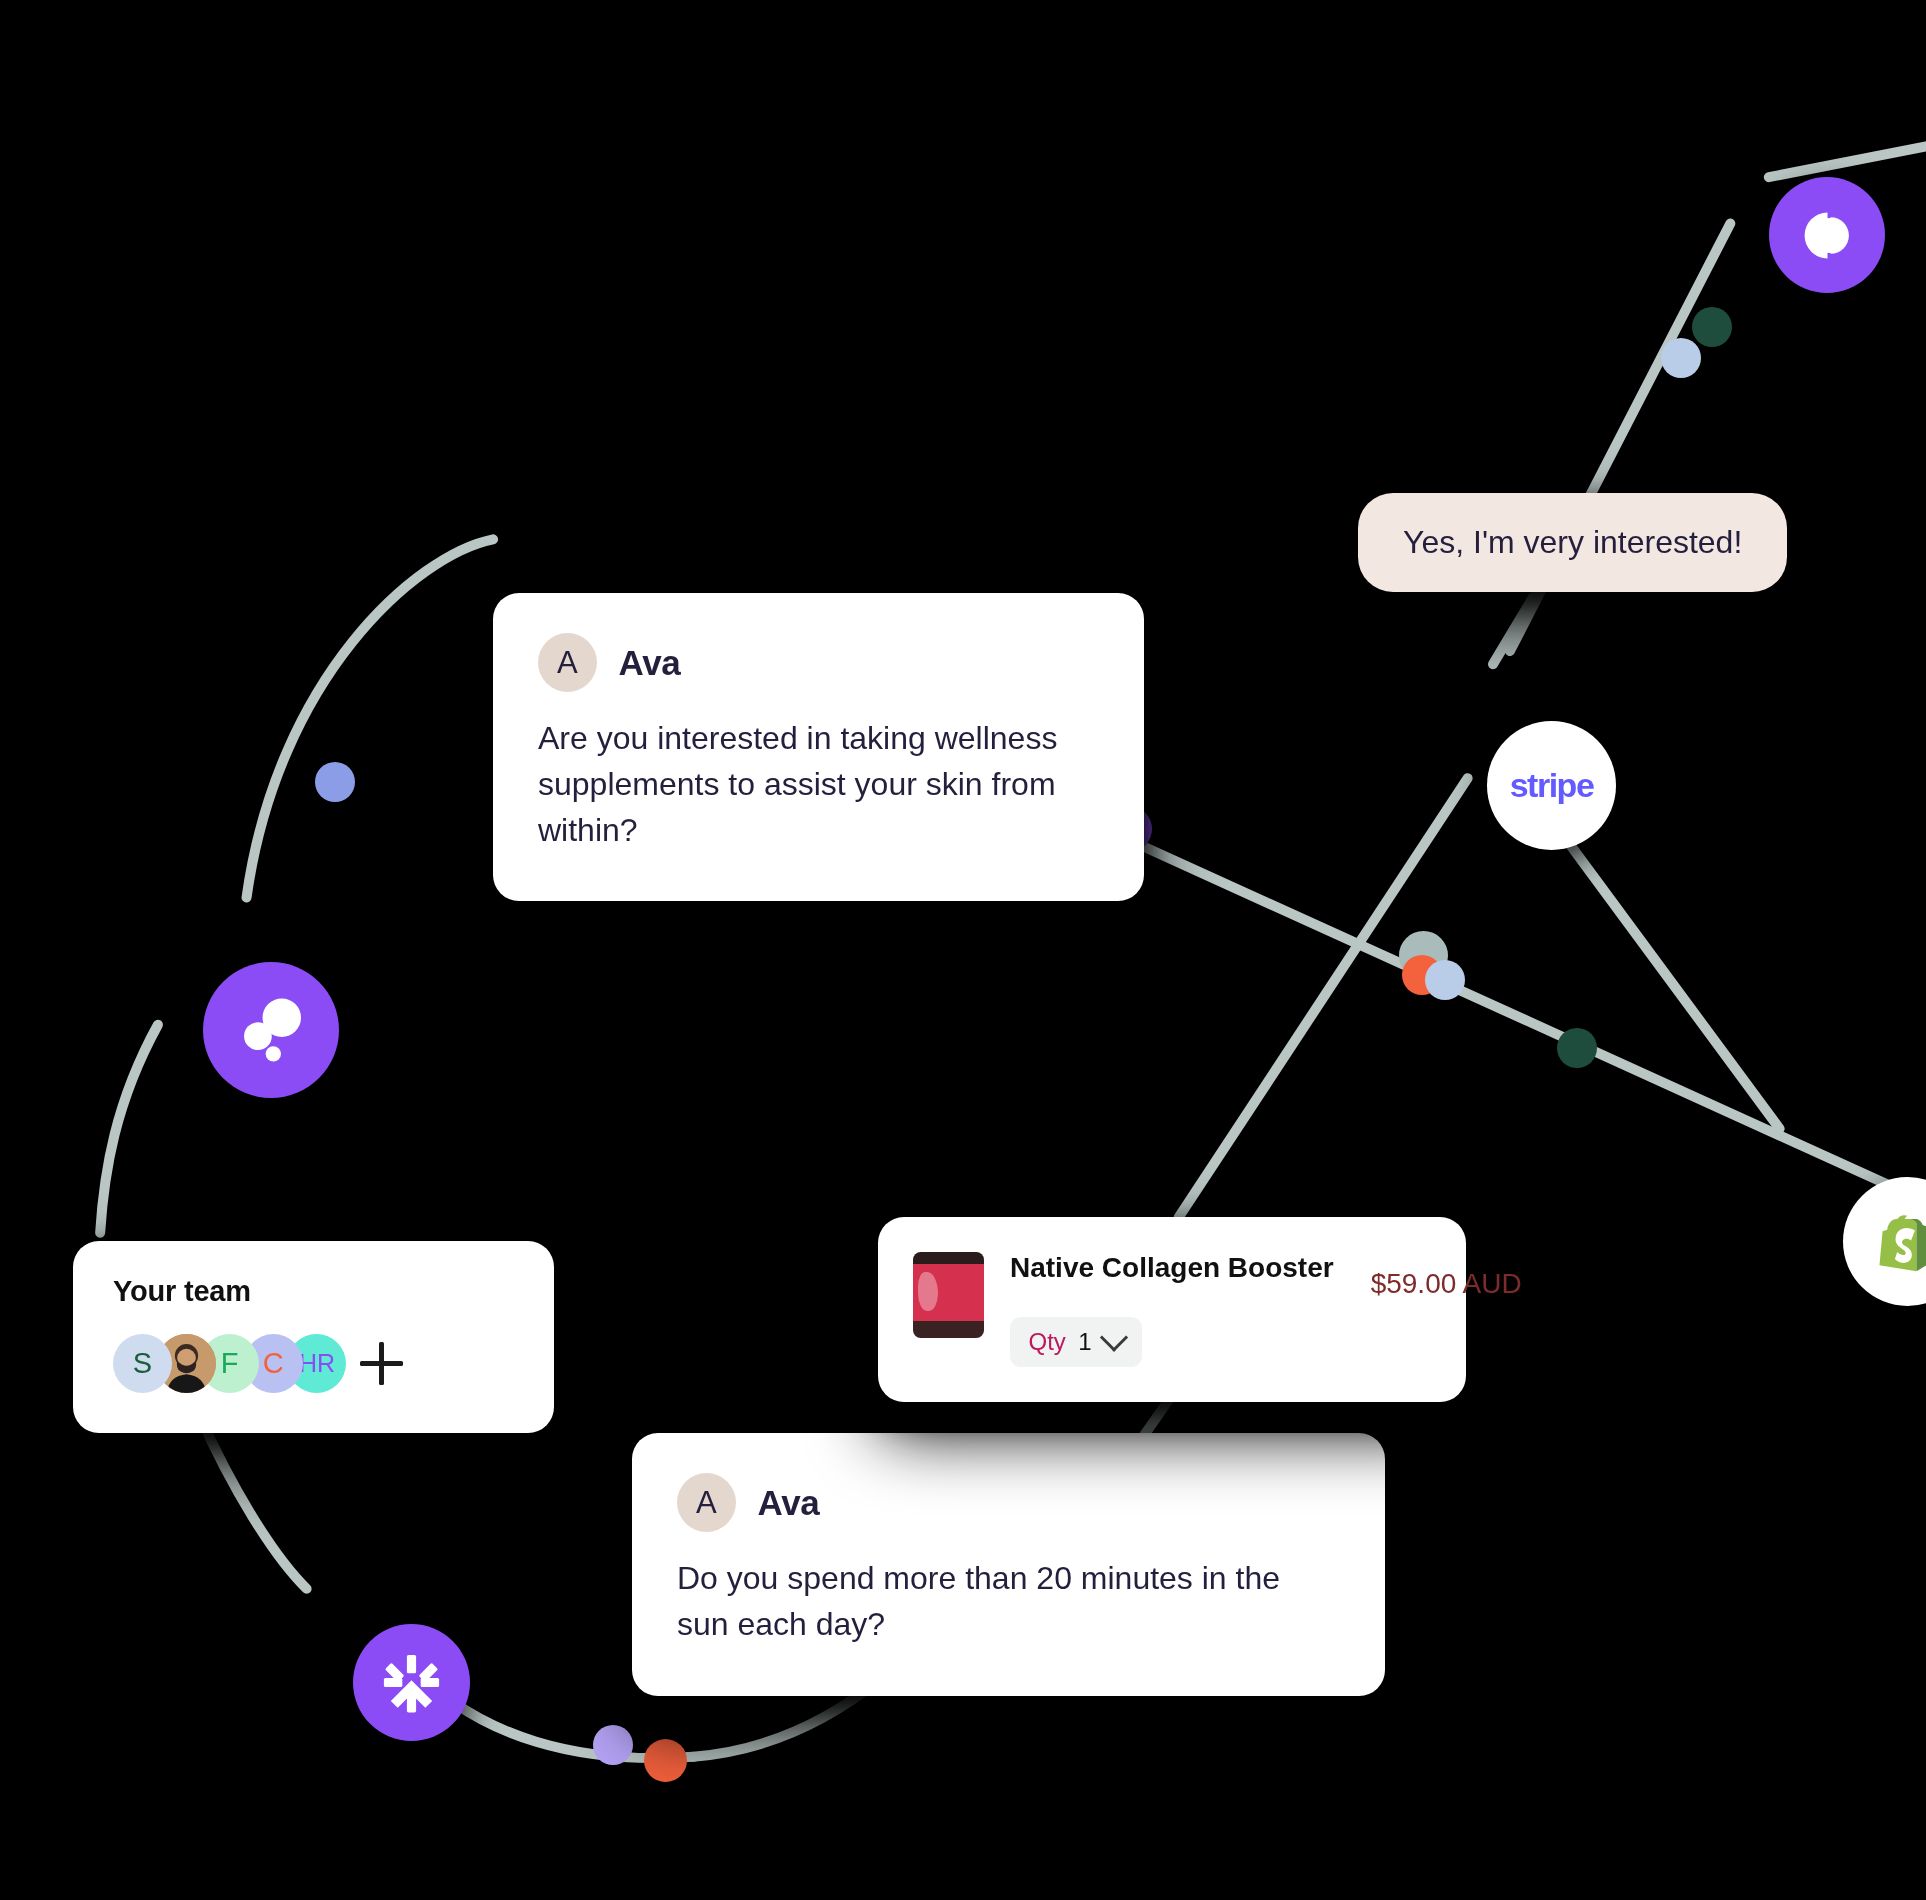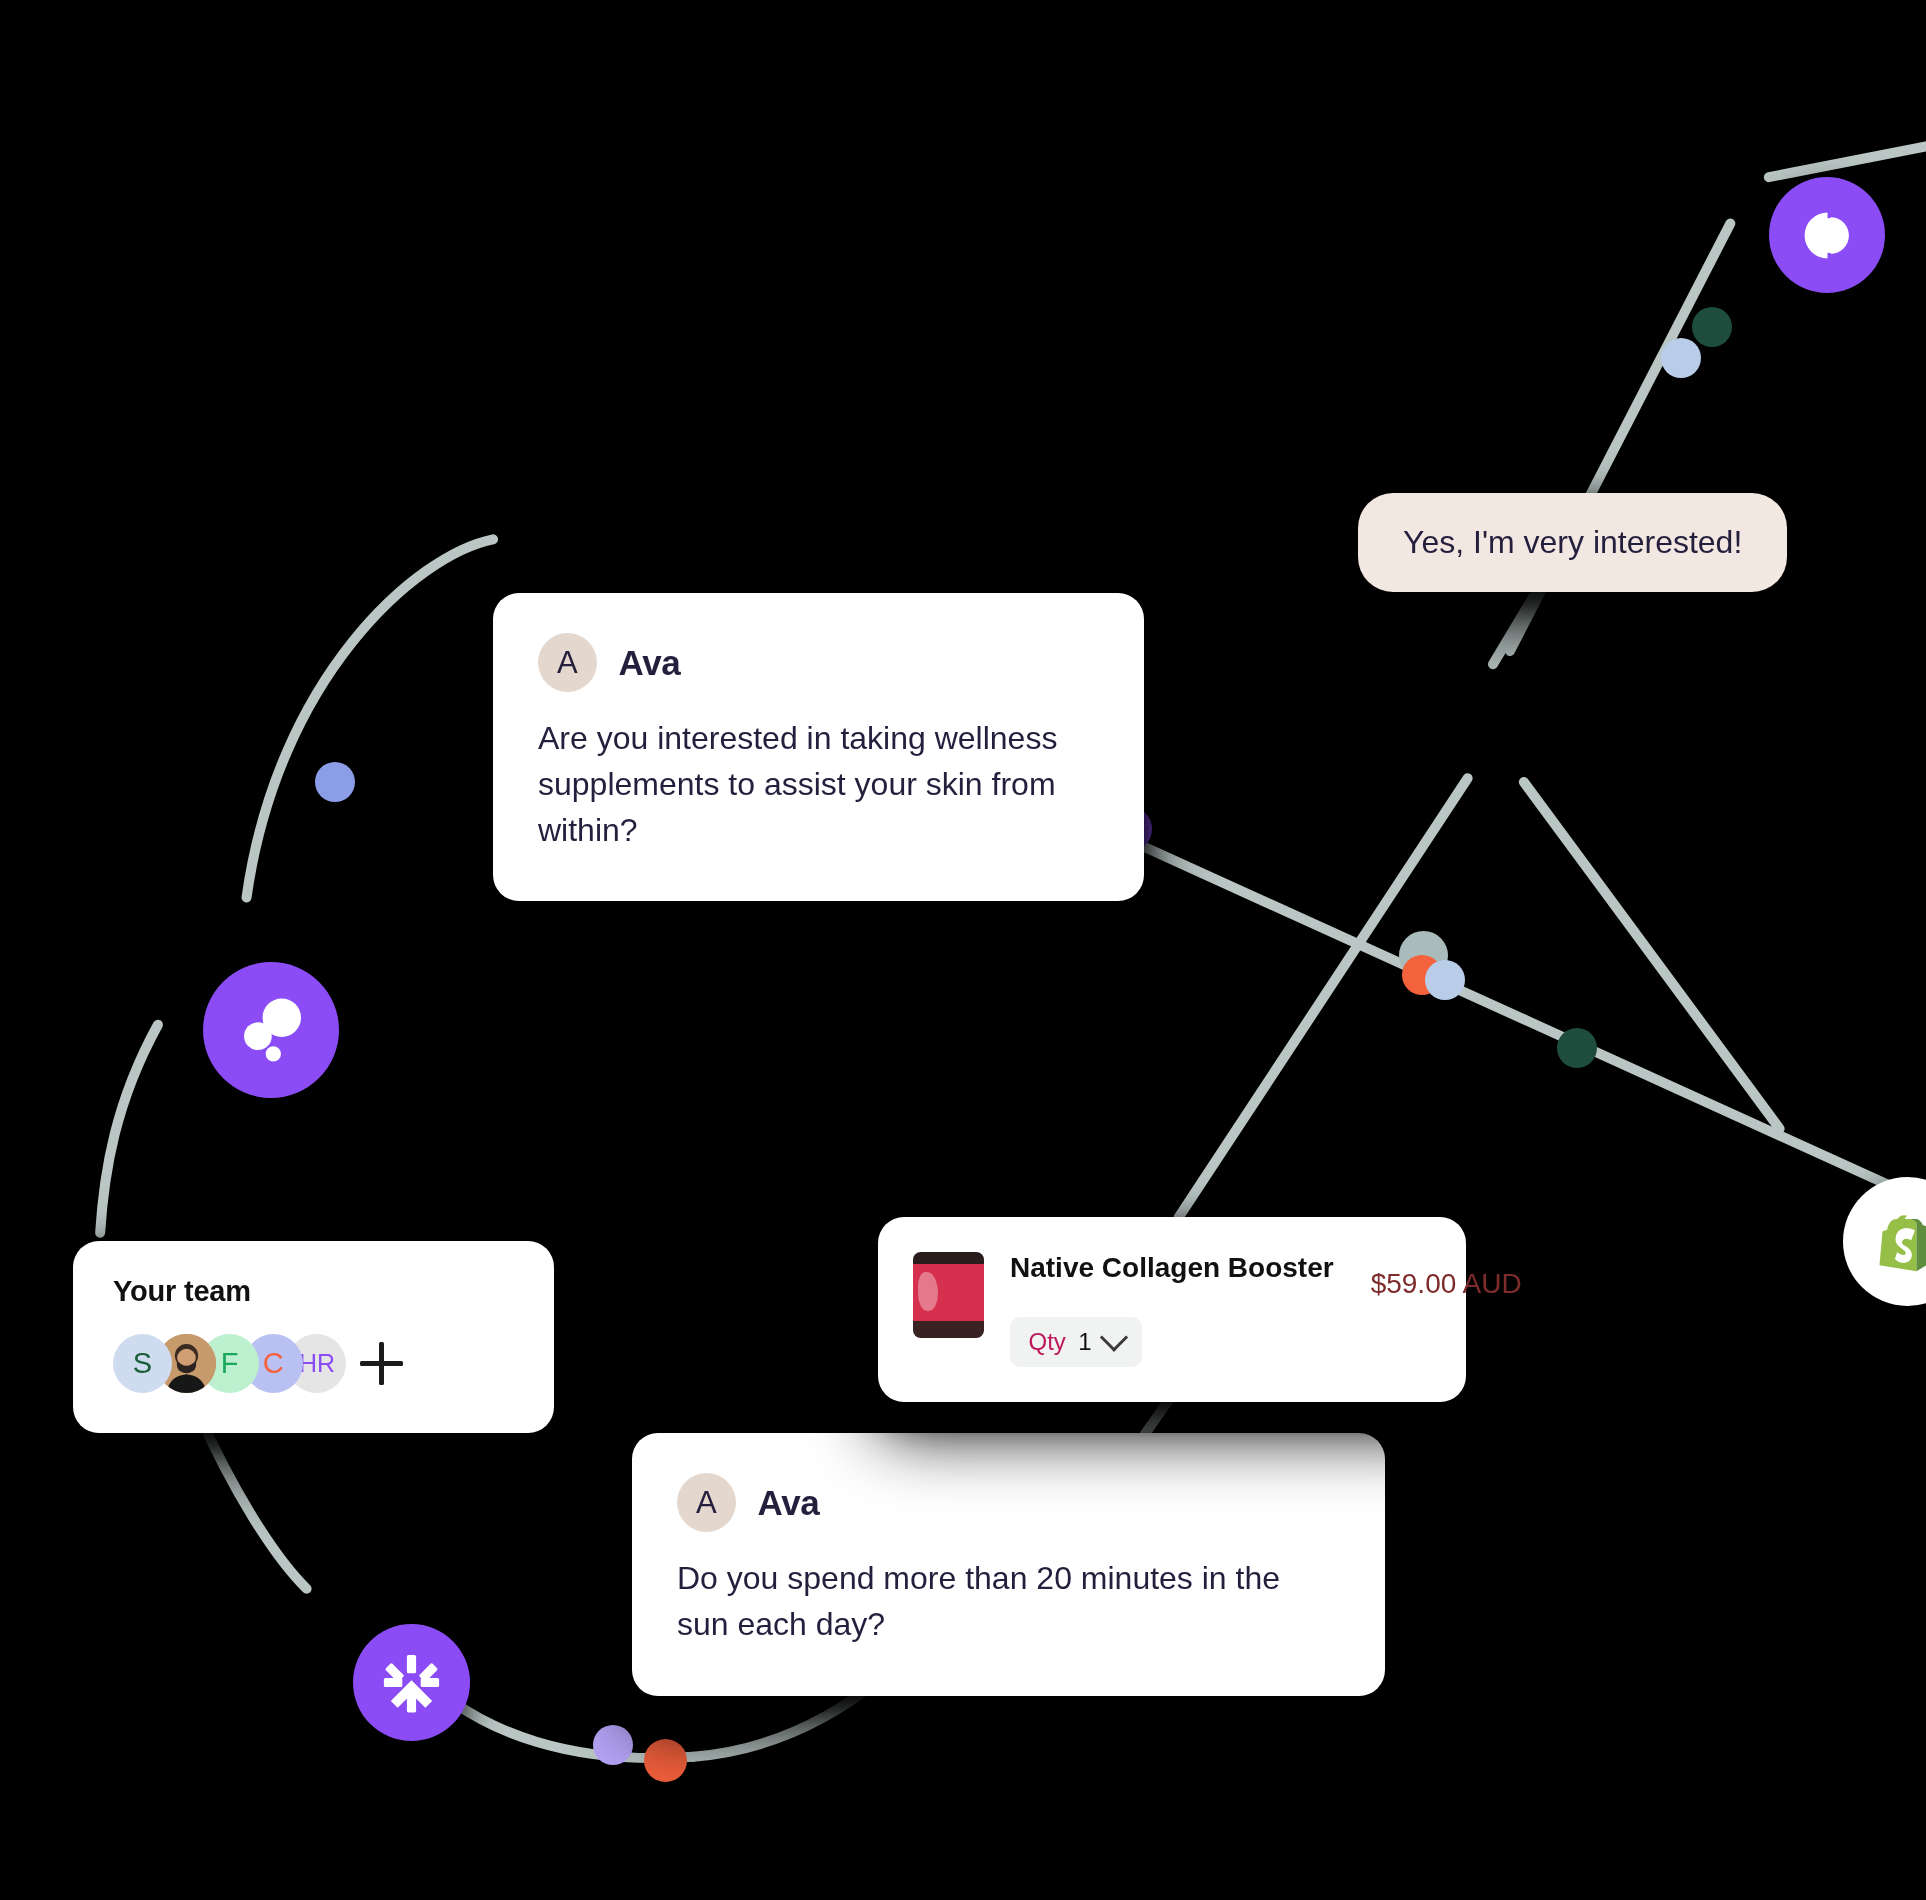--- a/index.html
+++ b/index.html
@@ -169,20 +169,23 @@
         <rect x="39" y="60" width="12" height="24" rx="2"></rect>
         <rect x="9" y="39" width="24" height="12" rx="2"></rect>
         <rect x="57" y="39" width="24" height="12" rx="2"></rect>
         <rect x="17" y="20" width="12" height="24" rx="2" transform="rotate(-45 23 32)"></rect>
         <rect x="61" y="20" width="12" height="24" rx="2" transform="rotate(45 67 32)"></rect>
         <path d="M45 42 L72 69 L63 78 L45 60 L27 78 L18 69 Z"></path>
       </g>
     </svg>
   </div>
 
+  <div class="node node-white" style="left:1487px;top:721px;width:129px;height:129px;">
+    <span class="stripe-word">stripe</span>
+  </div>
 
   <div class="node node-white" style="left:1843px;top:1177px;width:129px;height:129px;">
     <svg width="74" height="74" viewBox="0 0 96 96">
       <path d="M33 18 c-6 0-11 6-12 14 l-6 2 -4 44 48 8 V24 c-2-4-6-6-10-6 -4 0-12 0-16 0z" fill="#95bf47"></path>
       <path d="M59 18 c4 1 7 4 8 8 l6 2 6 46 -20 12 V24 c-1-3-4-5-9-6z" fill="#5e8e3e"></path>
       <path d="M33 20 c3-6 9-8 14-6 -3 2-5 7-5 13 l-9 2 c0-3 0-6 0-9z" fill="#95bf47"></path>
       <path d="M52 46 c-3-2-7-3-10-1 -3 2-2 6 2 8 5 3 9 6 9 12 0 7-6 11-13 10 -4-1-7-3-9-5 l3-9 c2 2 5 4 8 4 2 0 3-1 3-3 0-3-4-4-7-7 -4-3-7-7-6-13 1-8 8-13 16-12 4 0 7 2 9 3z" fill="#fff"></path>
     </svg>
   </div>
 
@@ -220,21 +223,21 @@
           <path d="M26 34 q12 14 24 0 q2 10 -4 14 q-8 5 -16 0 q-6-4 -4-14z" fill="#2c2220"></path>
           <path d="M12 76 q4-22 26-24 q22 2 26 24z" fill="#171717"></path>
         </svg>
       </div>
       <div class="team-av" style="background:#bdf0cf;color:#1aa85a;z-index:3;">
         <span>F</span>
       </div>
       <div class="team-av" style="background:#b9c1f2;color:#f4613d;z-index:2;">
         <span>C</span>
       </div>
-      <div class="team-av" style="background:#e5e5e5;color:#8b4cf6;z-index:1;font-size:25px;">
+      <div class="team-av" style="background:#5eead4;color:#8b4cf6;z-index:1;font-size:25px;">
         <span>HR</span>
       </div>
       <div class="team-add"></div>
     </div>
   </div>
 
   <div class="card product-card" style="left:878px;top:1217px;width:588px;">
     <div class="product-inner">
       <div class="product-thumb"></div>
       <div class="product-mid">

